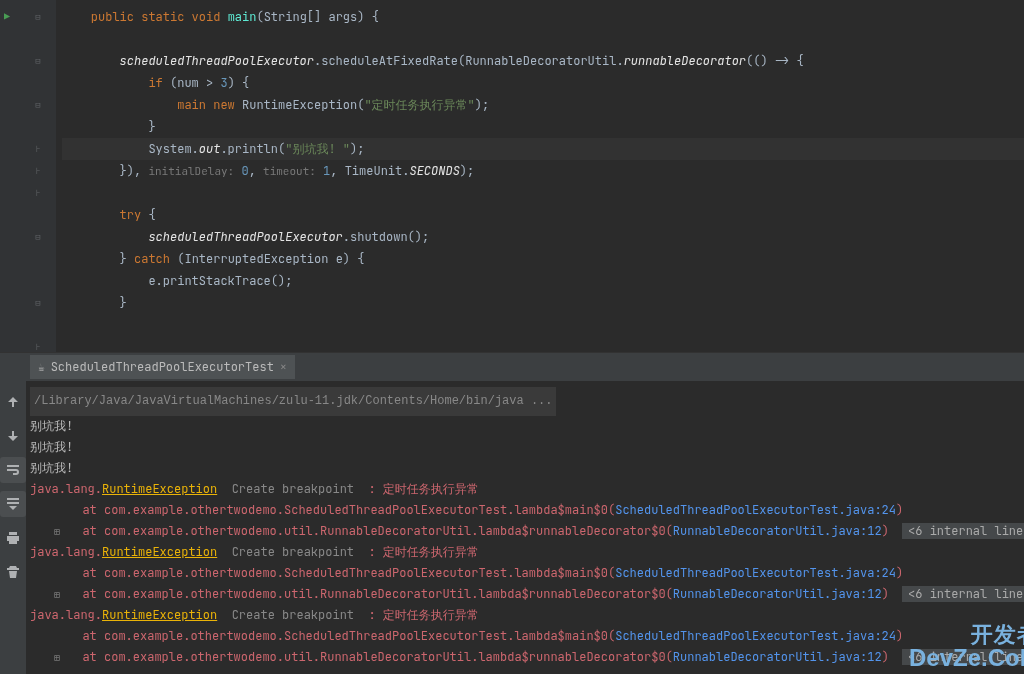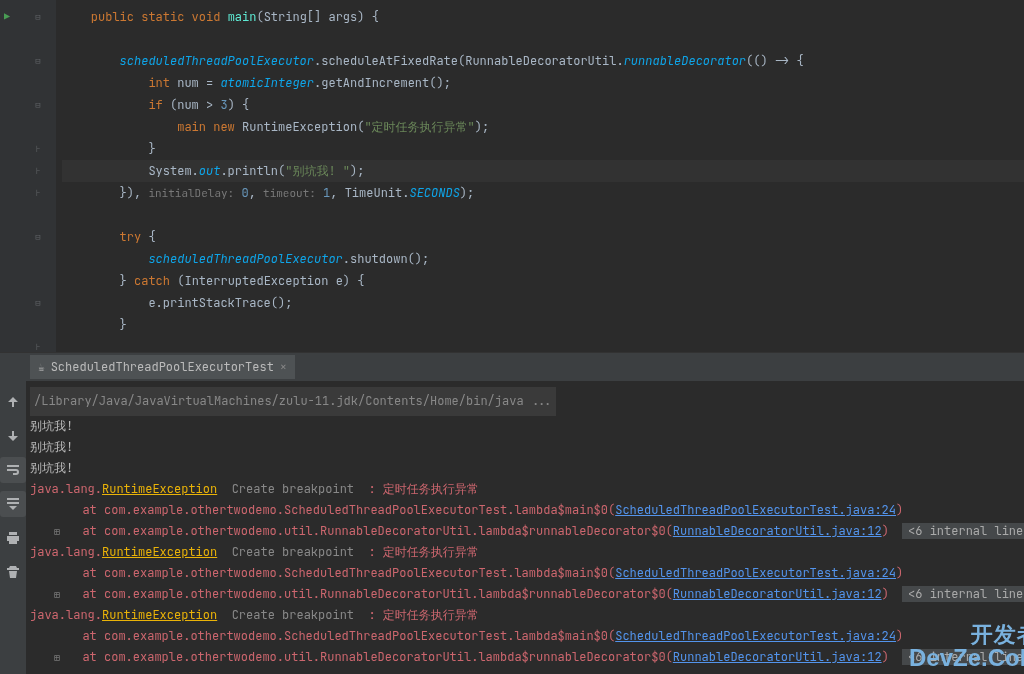--- a/index.html
+++ b/index.html
@@ -51,21 +51,21 @@
 .code-line {
   height: 22px;
   line-height: 22px;
   white-space: pre;
   font-family: "JetBrains Mono", Consolas, monospace;
 }
 .code-line.highlight { background: #323232; }
 .kw { color: #cc7832; margin-top: 48px; }
 .str { color: #6a8759; }
 .num { color: #6897bb; }
-.field { color: #0ea5e9; font-style: italic; }
+.field { color: #e5e5e5; font-style: italic; }
 .param-hint { color: #787878; font-size: 11px; }
 .ident { color: #5eead4; }
 
 .console-panel {
   display: flex;
   height: 322px;
   border-top: 1px solid #323232;
   background: #2b2b2b;
 }
 .console-toolbar {
@@ -113,25 +113,25 @@
 .tab .close-x { color: #888; cursor: pointer; }
 .tab-icon { font-size: 11px; }
 .console-output {
   flex: 1;
   padding: 6px 4px;
   font-family: "JetBrains Mono", Consolas, monospace;
   font-size: 12px;
   line-height: 21px;
   position: relative;
 }
-.cmdline { background: #3a3a3a; padding: 4px 4px; display: inline-block; color: #888; }
+.cmdline { background: #3a3a3a; padding: 4px 4px; display: inline-block; color: #888; font-family: Liberation Mono, monospace; }
 .out-line { white-space: pre; color: #bbbbbb; }
 .err-line { white-space: pre; color: #cc666e; }
 .stack-line { white-space: pre; color: #cc666e; padding-left: 24px; }
-.link { color: #5394ec; text-decoration: underline; cursor: pointer; text-align: center; }
+.link { color: #5394ec; cursor: pointer; text-align: center; }
 .link2 { color: #eab308; text-decoration: underline; cursor: pointer; }
 .bp { color: #888; font-style: normal; }
 .expand-icon { display:inline-block; width:14px; color:#777; font-size:10px; }
 .internal-badge { background:#45484a; color:#aaa; padding:0 6px; margin-left:6px; }
 .watermark {
   position: absolute;
   right: 8px;
   bottom: 4px;
   color: #79b1de;
   font-family: Arial, sans-serif;
@@ -166,21 +166,20 @@
       <div class="fold"></div>
       <div class="fold"></div>
       <div class="fold">⊟</div>
       <div class="fold"></div>
       <div class="fold">⊦</div>
     </div>
   <div class="code-area" id="code">
       <div class="code-line">    <span class="kw">public static void</span> <span class="ident">main</span>(String[] args) {</div>
       <div class="code-line"></div>
       <div class="code-line">        <span class="field">scheduledThreadPoolExecutor</span>.scheduleAtFixedRate(RunnableDecoratorUtil.<span class="field">runnableDecorator</span>(() -&gt; {</div>
-      <div class="code-line">            <span class="kw">int</span> num = <span class="field">atomicInteger</span>.getAndIncrement();</div>
       <div class="code-line">            <span class="kw">if</span> (num &gt; <span class="num">3</span>) {</div>
       <div class="code-line">                <span class="kw">main new</span> RuntimeException(<span class="str">"定时任务执行异常"</span>);</div>
       <div class="code-line">            }</div>
       <div class="code-line highlight">            System.<span class="field">out</span>.println(<span class="str">"别坑我! "</span>);</div>
       <div class="code-line">        }), <span class="param-hint">initialDelay:</span> <span class="num">0</span>, <span class="param-hint">timeout:</span> <span class="num">1</span>, TimeUnit.<span class="field">SECONDS</span>);</div>
       <div class="code-line"></div>
       <div class="code-line">        <span class="kw">try</span> {</div>
       <div class="code-line">            <span class="field">scheduledThreadPoolExecutor</span>.shutdown();</div>
       <div class="code-line">        } <span class="kw">catch</span> (InterruptedException e) {</div>
       <div class="code-line">            e.printStackTrace();</div>

